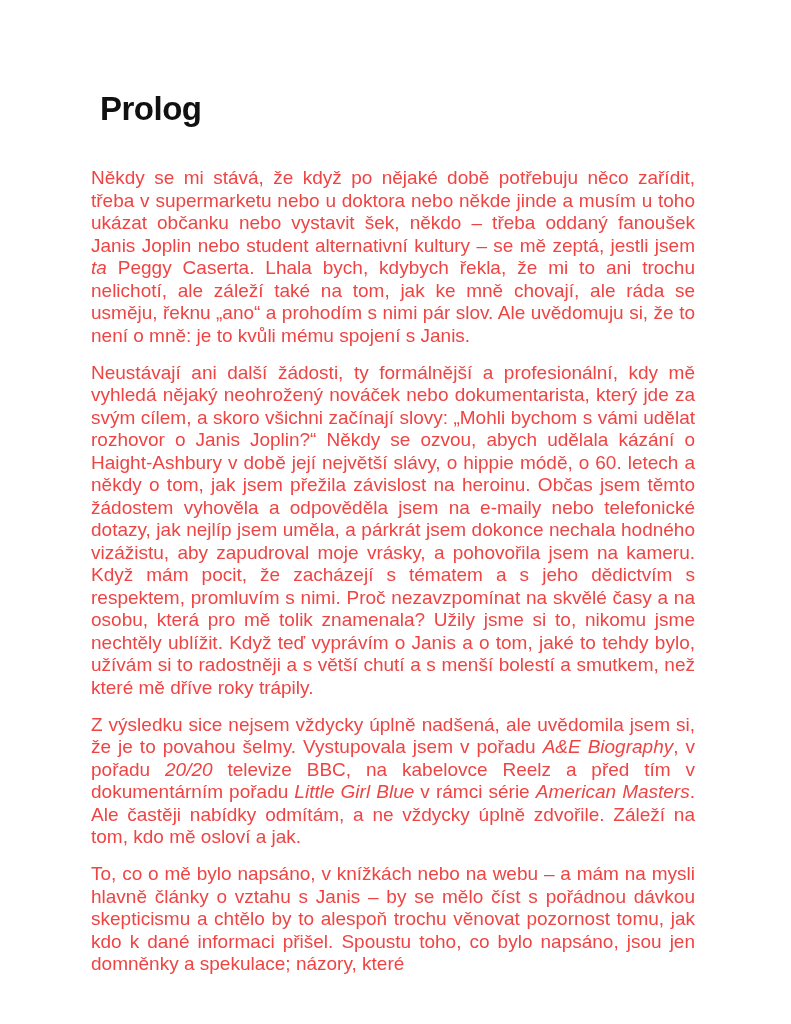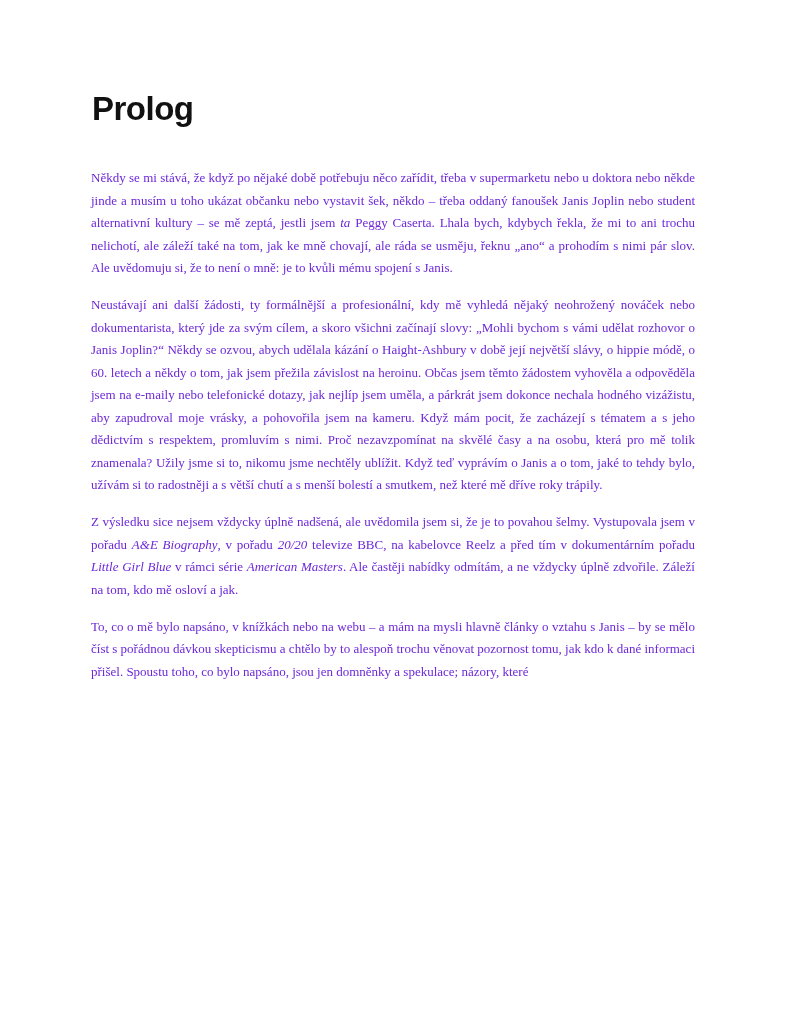--- a/index.html
+++ b/index.html
@@ -1,25 +1,25 @@
 <!DOCTYPE html>
 <html><head>
 <meta charset="utf-8">
 <style>
   html, body { margin: 0; padding: 0; background: #ffffff; }
   body { width: 791px; height: 1024px; overflow: hidden; position: relative; }
   .title {
-    position: absolute; left: 92px; top: 90px; margin: 0;
+    position: absolute; left: 100px; top: 90px; margin: 0;
     font-family: "Liberation Sans", sans-serif; font-weight: bold;
     font-size: 33px; color: #111; letter-spacing: -0.5px;
   }
   .body {
     position: absolute; left: 91px; top: 167px; width: 604px;
-    font-family: Liberation Serif, serif; font-size: 13px;
-    line-height: 22.5px; color: #6d28d9; text-align: justify;
+    font-family: Liberation Sans, sans-serif; font-size: 19px;
+    line-height: 22.5px; color: #ef4444; text-align: justify;
   }
   .body p { margin: 0 0 14.5px 0; }
   .body em { font-style: italic; }
 </style>
 </head>
 <body>
 
 <h1 class="title">Prolog</h1>
 
 <div class="body">

